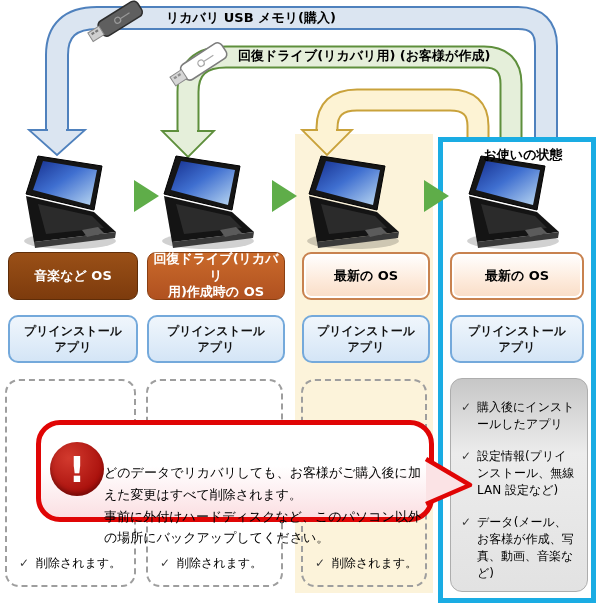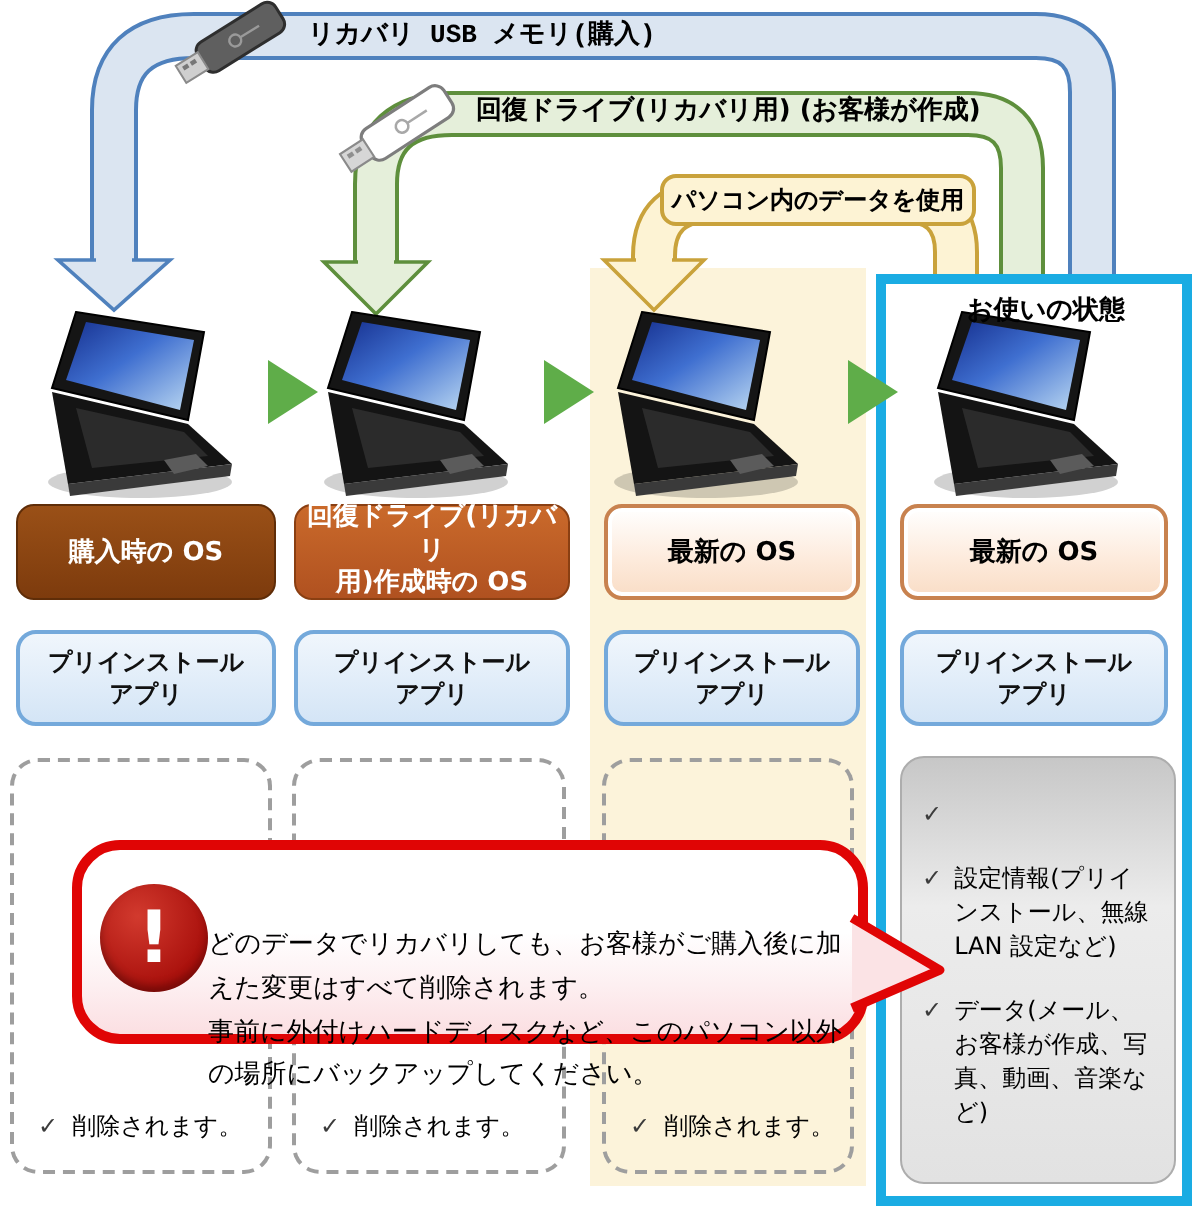--- a/index.html
+++ b/index.html
@@ -17,21 +17,21 @@
               border:5px solid #1aace3; z-index:0; }
   #panel-border-overlay { left:438px; top:137px; width:158px; height:466px;
               border:5px solid #1aace3; background:transparent; z-index:4; pointer-events:none; }
 
   
   #gfx { left:0; top:0; width:600px; height:609px; z-index:1; }
   #tri-overlay { left:0; top:0; width:600px; height:609px; z-index:5; pointer-events:none; }
 
   
   .band-label { font-weight:bold; font-size:13px; z-index:3; line-height:1; }
-  #label-blue  { left:154px; top:11px;font-family:Liberation Mono, monospace; }
+  #label-blue  { left:166px; top:11px; }
   #label-green { left:238px; top:49px; }
   #label-orange {
     left:330px; top:87px; width:158px; height:26px; z-index:3;
     background:#fdf3d4; border:2px solid #c9a23b; border-radius:8px;
     display:flex; align-items:center; justify-content:center;
     font-weight:bold; font-size:12px;
   }
   #panel-title { left:443px; top:146px; width:160px; text-align:center;
                  font-weight:bold; font-size:13px; z-index:3; }
 
@@ -154,28 +154,25 @@
     </g>
 
     <use href="#laptop" x="18" y="152"></use>
     <use href="#laptop" x="156" y="152"></use>
     <use href="#laptop" x="301" y="152"></use>
     <use href="#laptop" x="461" y="152"></use>
   </svg>
 
   <div class="abs band-label" id="label-blue">リカバリ USB メモリ(購入)</div>
   <div class="abs band-label" id="label-green">回復ドライブ(リカバリ用) (お客様が作成)</div>
-  <div class="abs" id="label-orange">
-    <span>パソコン内のデータを使用</span>
-  </div>
 
   <div class="abs" id="panel-title">お使いの状態</div>
 
   <div class="os-box" id="os-1">
-    <span class="pre">購入時の OS</span>
+    <span class="pre">音楽など OS</span>
   </div>
   <div class="os-box" id="os-2">
     <span class="pre">回復ドライブ(リカバリ
 用)作成時の OS</span>
   </div>
   <div class="os-box os-cream" id="os-3">
     <span>最新の OS</span>
   </div>
   <div class="os-box os-cream" id="os-4">
     <span>最新の OS</span>
@@ -213,20 +210,21 @@
   <div class="dash-box" id="dash-3">
     <div class="del-row">
       <span class="check-mark">✓</span>
       <span>削除されます。</span>
     </div>
   </div>
 
   <div class="abs" id="state-box">
     <div class="state-item">
       <span class="check-mark">✓</span>
+      <span>購入後にインストールしたアプリ</span>
     </div>
     <div class="state-item">
       <span class="check-mark">✓</span>
       <span>設定情報(プリインストール、無線 LAN 設定など)</span>
     </div>
     <div class="state-item">
       <span class="check-mark">✓</span>
       <span>データ(メール、お客様が作成、写真、動画、音楽など)</span>
     </div>
   </div>

